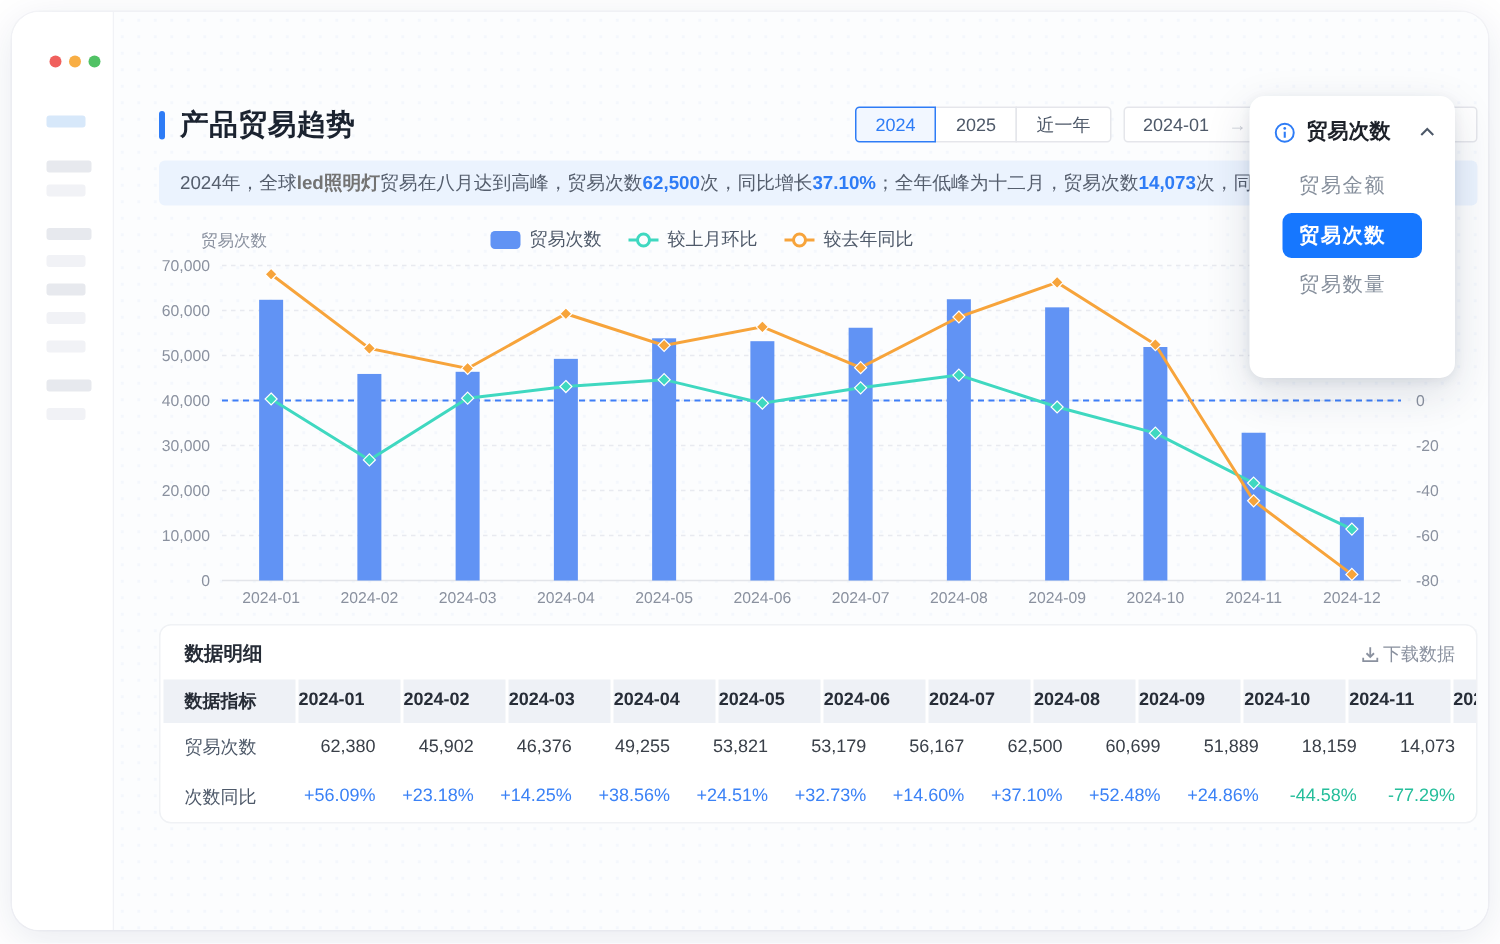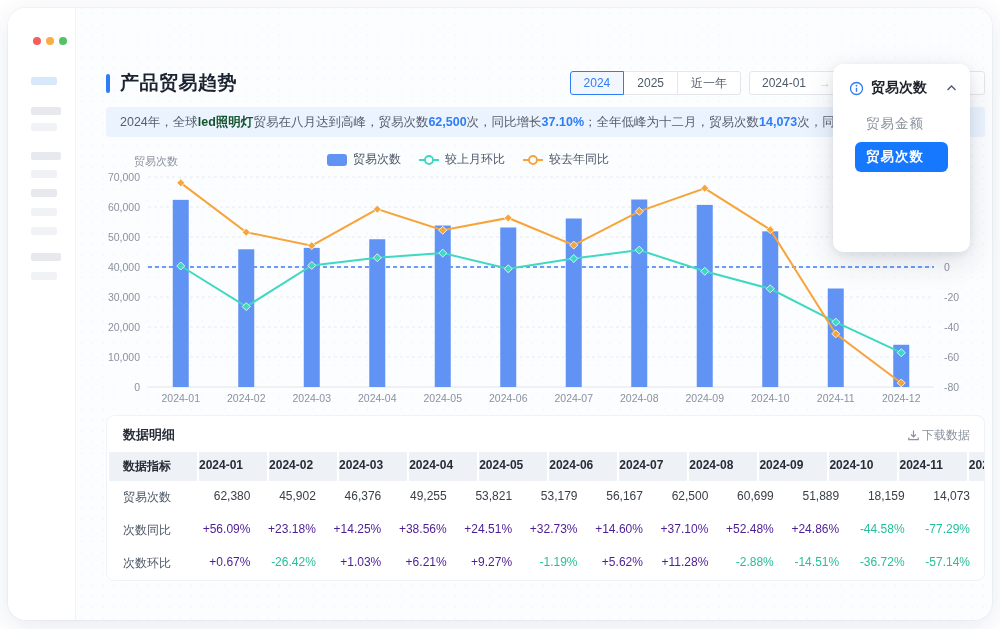--- a/index.html
+++ b/index.html
@@ -43,42 +43,42 @@
     background:#fff;display:flex;align-items:center;gap:13px;padding:0 12px;font-size:12px;color:#4E5969;
     white-space:nowrap;overflow:hidden;
   }
   .datebox .arrow{color:#C9CDD4;}
   
   .banner{
     margin-top:11px;background:#EBF3FE;border-radius:4px;padding:7px 14px;
     font-size:12.5px;color:#555E6D;line-height:16px;
   }
   .banner .hl{color:#2E7CF6;font-weight:600;}
-  .banner .bold{color:#14532d;font-weight:700;}
+  .banner .bold{color:#737373;font-weight:700;}
   
   .chart-head{position:relative;margin-top:14px;height:16px;padding-left:28px;box-sizing:border-box;}
   .axis-title{font-size:11px;color:#8A919F;}
   .legend{position:absolute;left:362px;top:0;transform:translateX(-50%);display:flex;gap:18px;align-items:center;}
   .legend-item{display:flex;align-items:center;gap:6px;font-size:12px;color:#4E5969;cursor:pointer;white-space:nowrap;}
   .legend-swatch{width:20px;height:12px;border-radius:3px;}
   .legend-line{position:relative;width:20px;height:10px;}
   .legend-line::before{content:"";position:absolute;left:0;right:0;top:4px;height:2px;background:currentColor;}
   .legend-line::after{content:"";position:absolute;left:5px;top:0;width:6px;height:6px;border:2px solid currentColor;border-radius:50%;background:#FCFDFE;}
   .chart-wrap{margin-top:2px;}
   
   .table-card{margin-top:-2px;background:#fff;border:1px solid #F0F2F5;border-radius:8px;overflow:hidden;}
   .table-top{display:flex;justify-content:space-between;align-items:center;padding:10px 14px 8px 16px;}
   .section-title{font-size:13px;font-weight:bold;color:#272D37;}
   .download{display:flex;align-items:center;gap:2px;font-size:12px;color:#8A919F;cursor:pointer;}
   .grid{display:grid;grid-template-columns:88px repeat(12,1fr);column-gap:2px;padding:0 2px;}
   .grid .hcell{background:#EEF1F6;font-size:12px;font-weight:bold;color:#272D37;padding:6px 24px 6px 0;text-align:right;white-space:nowrap;}
   .grid .hcell.first{text-align:left;padding-left:14px;}
   .grid .cell{font-size:12px;color:#3A4049;padding:8px 12px 8px 0;text-align:right;white-space:nowrap;}
   .grid .cell.first{text-align:left;padding-left:14px;color:#4E5969;}
-  .grid .cell.pos{color:#4c1d95;}
+  .grid .cell.pos{color:#3b82f6;}
   .grid .cell.neg{color:#26BE9B;}
   
   .panel{
     position:absolute;left:833px;top:64px;width:137px;height:188px;background:#fff;border-radius:10px;
     box-shadow:0 10px 30px rgba(31,45,80,.14),0 2px 8px rgba(31,45,80,.08);z-index:20;box-sizing:border-box;
   }
   .panel-head{display:flex;align-items:center;gap:7px;padding:15px 13px 9px 16px;cursor:pointer;}
   .panel-title{flex:1;font-size:14px;font-weight:bold;color:#1D2129;}
   .panel-item{
     margin:3px 0 3px 22px;width:93px;box-sizing:border-box;padding:6px 0 6px 11px;border-radius:6px;
@@ -276,35 +276,20 @@
             <div class="cell pos">+38.56%</div>
             <div class="cell pos">+24.51%</div>
             <div class="cell pos">+32.73%</div>
             <div class="cell pos">+14.60%</div>
             <div class="cell pos">+37.10%</div>
             <div class="cell pos">+52.48%</div>
             <div class="cell pos">+24.86%</div>
             <div class="cell neg">-44.58%</div>
             <div class="cell neg">-77.29%</div>
           </div>
-          <div class="grid">
-            <div class="cell first">次数环比</div>
-            <div class="cell pos">+0.67%</div>
-            <div class="cell neg">-26.42%</div>
-            <div class="cell pos">+1.03%</div>
-            <div class="cell pos">+6.21%</div>
-            <div class="cell pos">+9.27%</div>
-            <div class="cell neg">-1.19%</div>
-            <div class="cell pos">+5.62%</div>
-            <div class="cell pos">+11.28%</div>
-            <div class="cell neg">-2.88%</div>
-            <div class="cell neg">-14.51%</div>
-            <div class="cell neg">-36.72%</div>
-            <div class="cell neg">-57.14%</div>
-          </div>
         </div>
     </div>
 
   </div>
 </div>
 
 <div class="panel">
   <div class="panel-head">
     <svg width="15" height="15" viewBox="0 0 15 15">
       <circle cx="7.5" cy="7.5" r="6" fill="none" stroke="#2E7CF6" stroke-width="1.3"></circle>
@@ -312,14 +297,15 @@
       <path d="M7.5 6.8 v4" stroke="#2E7CF6" stroke-width="1.4"></path>
     </svg>
     <span class="panel-title">贸易次数</span>
     <svg width="11" height="8" viewBox="0 0 11 8">
       <path d="M1.5 6 L5.5 2 L9.5 6" fill="none" stroke="#4E5969" stroke-width="1.4"></path>
     </svg>
   </div>
   <div id="panel-items">
       <div class="panel-item">贸易金额</div>
       <div class="panel-item selected">贸易次数</div>
+      <div class="panel-item">贸易数量</div>
     </div>
 </div>
 
 </body></html>

